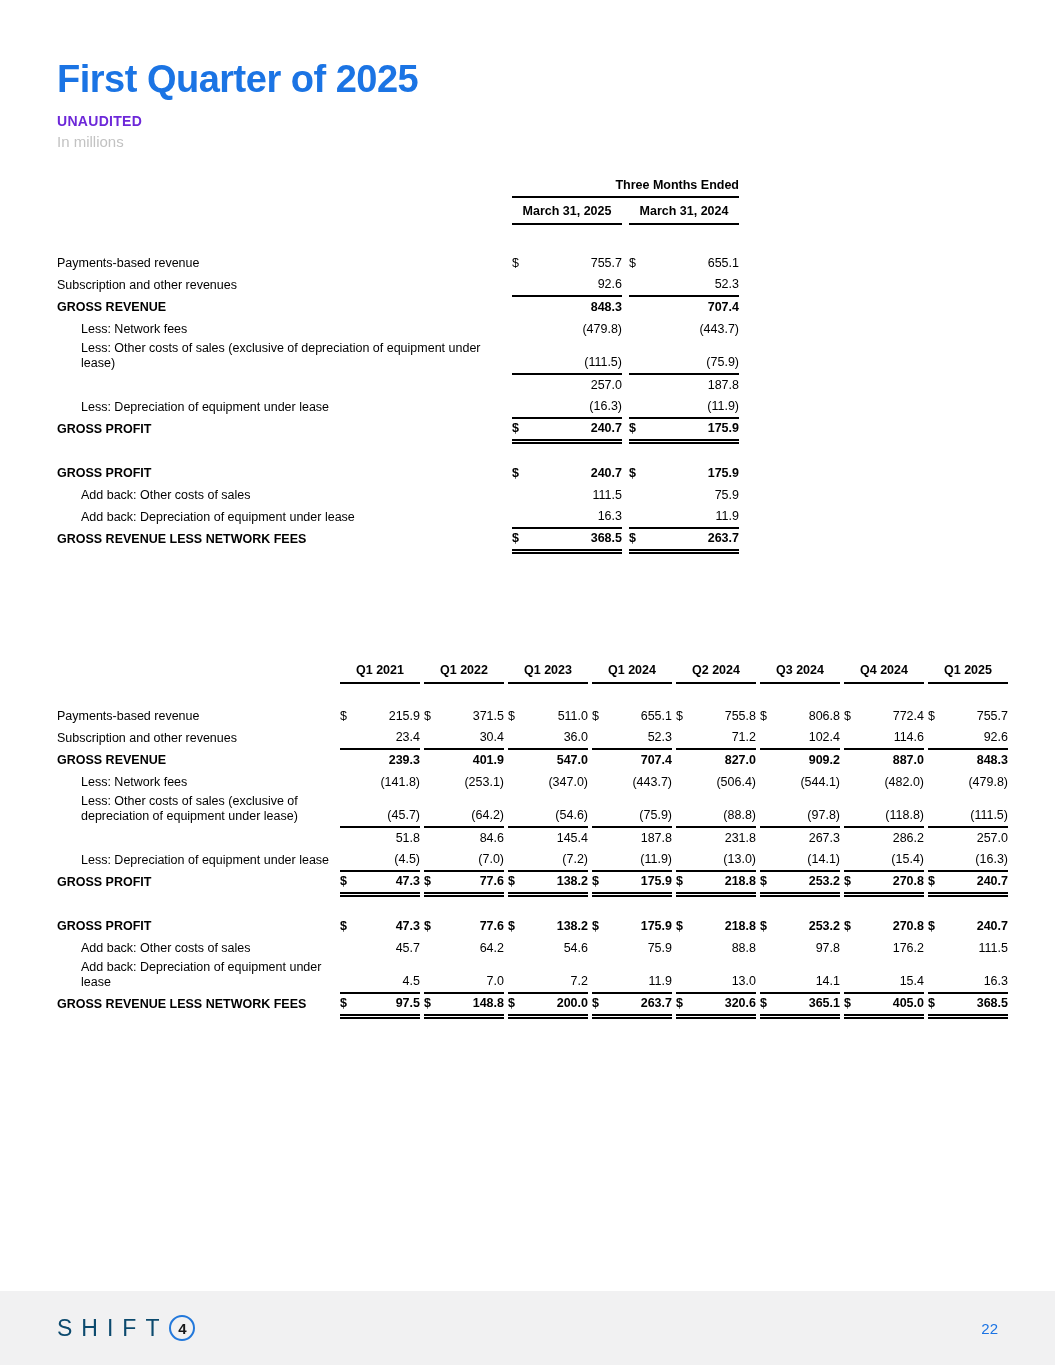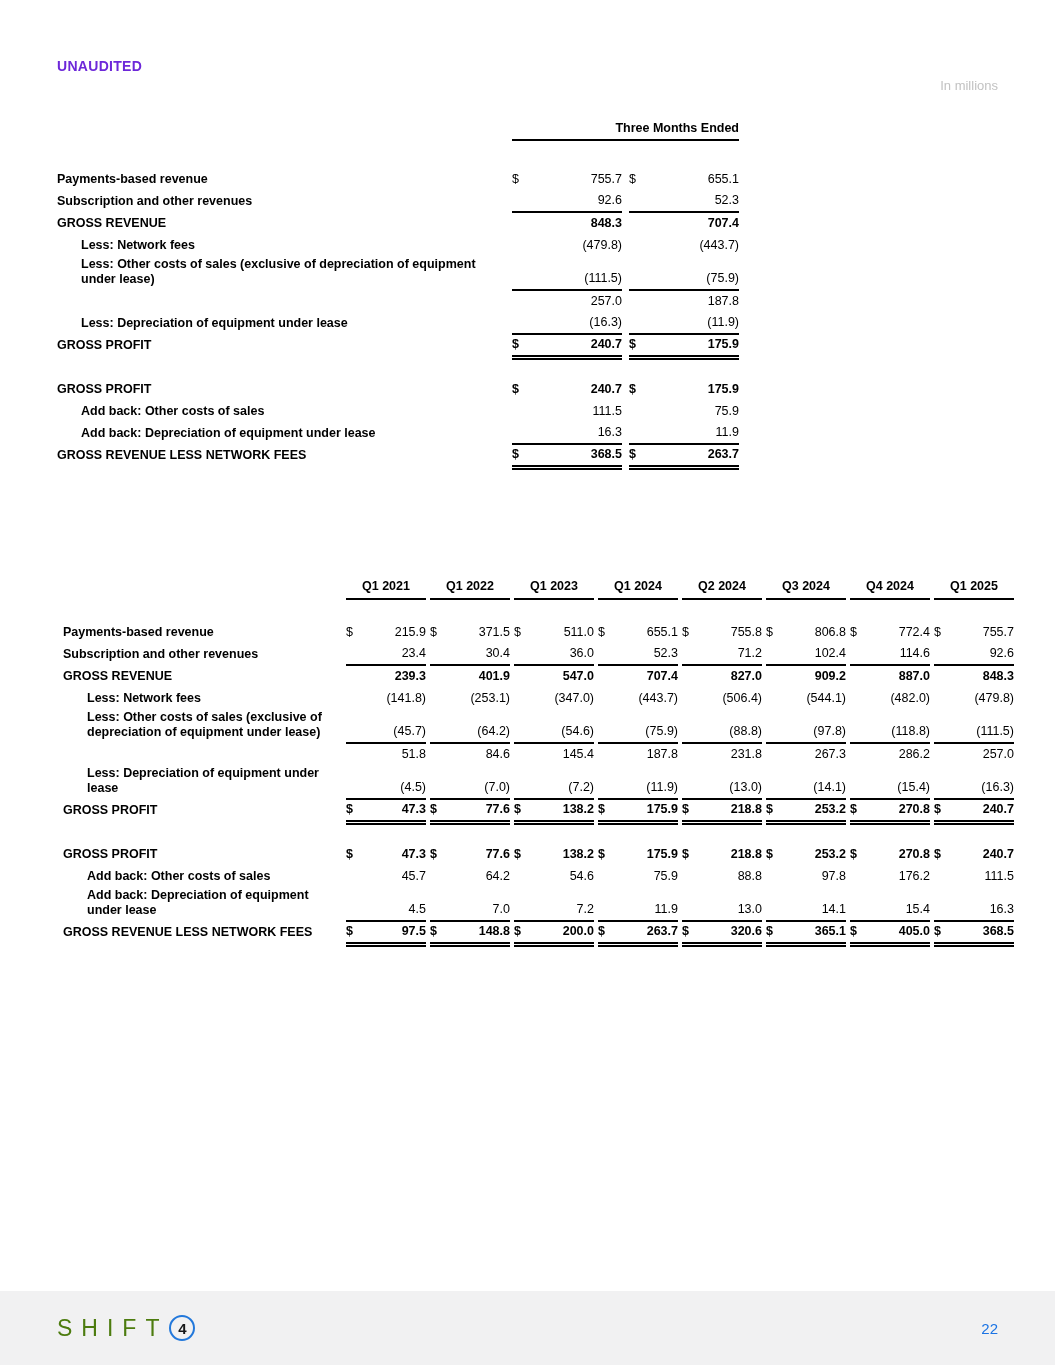--- a/index.html
+++ b/index.html
@@ -5,27 +5,27 @@
   * { margin:0; padding:0; box-sizing:border-box; }
   html,body { background:#ffffff; }
   body { font-family:"Liberation Sans", sans-serif; color:#000; }
   .page { position:relative; width:1055px; height:1365px; background:#fff; overflow:hidden; }
 
   
   .hdr { margin:58px 57px 0 57px; }
   .eyebrow { color:#1b74e4; font-size:38px; font-weight:700; letter-spacing:-0.5px; }
   .title { color:#0d0d0d; font-size:29px; font-weight:700; line-height:42px; margin-top:8px; letter-spacing:-0.3px; }
   .unaudited { color:#6d28d9; font-size:14px; font-weight:700; margin-top:12px; letter-spacing:0.3px; }
-  .units { color:#c2c2c2; font-size:13px; margin-top:4px;text-align:right; }
+  .units { color:#c2c2c2; font-size:15px; margin-top:4px; }
 
   
   .tbl { margin-left:57px; font-size:12.5px; }
   .trow { display:flex; align-items:flex-end; min-height:22px; }
   .trow.spacer { min-height:22px; }
-  .tlabel { line-height:15px; padding-bottom:4px;font-weight:bold; }
+  .tlabel { line-height:15px; padding-bottom:4px; }
   .tlabel.ind { padding-left:24px; }
   .b { font-weight:700; }
   .tcell { display:flex; justify-content:space-between; line-height:15px; padding-bottom:4px; position:relative; }
   .tcell .num { text-align:right; flex:1; }
   .tcell.u1 { border-bottom:2px solid #000; padding-bottom:3px; }
   .tcell.u2 { border-bottom:2px solid #000; padding-bottom:3px; }
   .tcell.u2::after { content:""; position:absolute; left:0; right:0; bottom:-5px; border-bottom:2px solid #000; }
 
   
   .t1 .tlabel { width:455px; }
@@ -48,46 +48,52 @@
 
   .t2-colrow { display:flex; margin-left:57px; font-size:12.5px; }
   .t2-colrow .gap { width:283px; }
   .t2-colrow .colhead { width:80px; text-align:center; font-weight:700; border-bottom:2.5px solid #000; padding-bottom:5px; }
   .t2-colrow .colhead + .colhead { margin-left:4px; }
 
   .tbody-1 { margin-top:28px; }
   .tbody-2 { margin-top:22px; }
 
   #table1 { margin-top:28px; }
-  #table2 { margin-top:112px;padding-left:6px; }
+  #table2 { margin-top:112px; }
 
   
   .footer { position:absolute; left:0; right:0; bottom:0; height:74px; background:#f1f1f2;
             display:flex; align-items:center; justify-content:space-between; padding:0 57px; }
   .logo { display:flex; align-items:center; }
-  .logo-text { font-size:23px; font-weight:400; letter-spacing:9px; color:#4d7c0f; }
+  .logo-text { font-size:23px; font-weight:400; letter-spacing:9px; color:#0c4a6e; }
   .logo-circle { width:26px; height:26px; border:2px solid #2278db; border-radius:50%;
                  display:flex; align-items:center; justify-content:center; margin-left:1px;
                  font-size:15px; font-weight:600; color:#17181a; }
   .pagenum { color:#1b74e4; font-size:15px; font-weight:400; }
 </style>
 </head>
 <body>
 
 <div class="page">
 
   <div class="hdr">
+    <div class="eyebrow">First Quarter of 2025</div>
     <div class="unaudited">UNAUDITED</div>
     <div class="units">In millions</div>
   </div>
 
   <section id="table1">
     <div class="t1-spanrow">
       <div class="gap"></div>
       <div class="spanner">Three Months Ended</div>
+    </div>
+    <div class="t1-colrow">
+      <div class="gap"></div>
+      <div class="colhead">March 31, 2025</div>
+      <div class="colhead">March 31, 2024</div>
     </div>
     <div class="tbl tbody-1">
         <div class="trow t1">
           <div class="tlabel">Payments-based revenue</div>
           <div class="tcell">
             <span class="dollar">$</span>
             <span class="num">755.7</span>
           </div>
           <div class="tcell">
             <span class="dollar">$</span>

